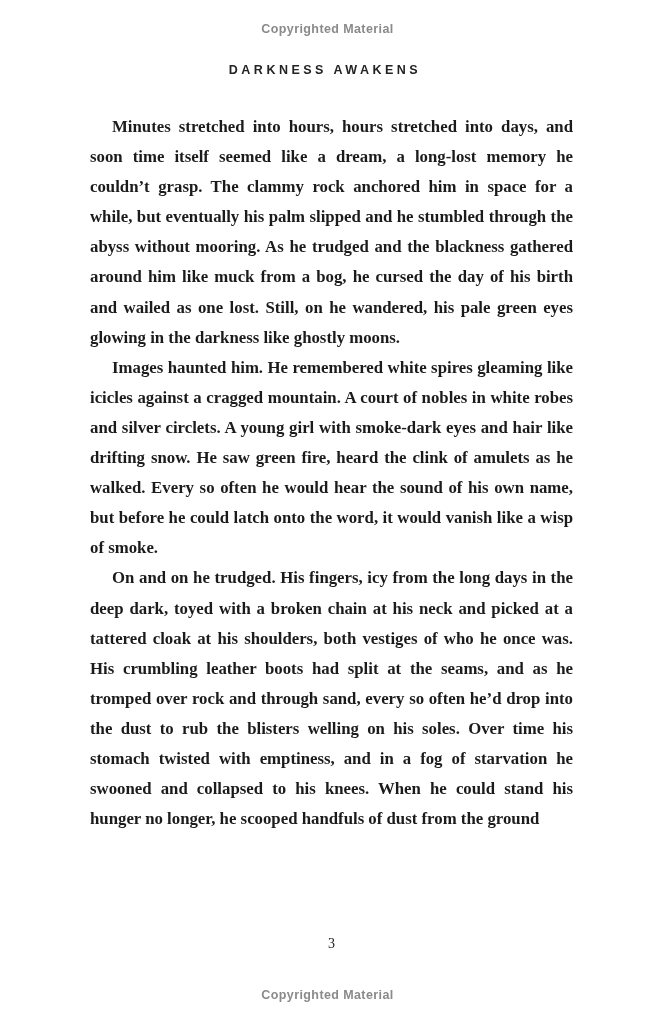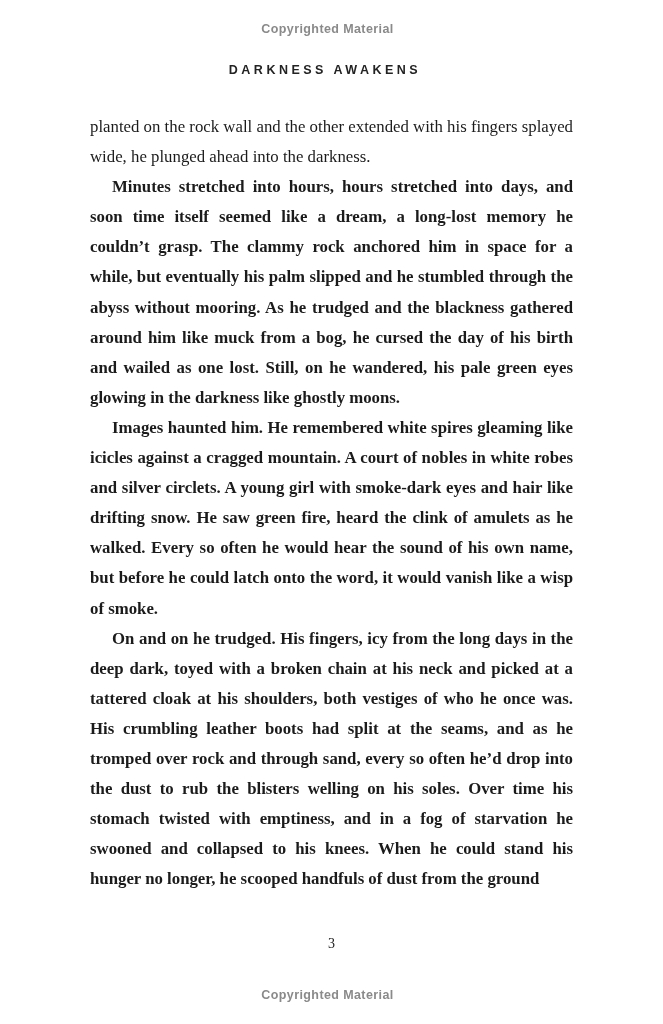--- a/index.html
+++ b/index.html
@@ -76,21 +76,20 @@
 </head>
 <body>
 
 <div class="page">
 
   <div class="copyright-notice top">Copyrighted Material</div>
 
   <div class="running-head">DARKNESS AWAKENS</div>
 
   <div class="body-text">
-    <p>planted on the rock wall and the other extended with his fingers splayed wide, he plunged ahead into the darkness.</p>
     <p class="indent">Minutes stretched into hours, hours stretched into days, and soon time itself seemed like a dream, a long-lost memory he couldn’t grasp. The clammy rock anchored him in space for a while, but eventually his palm slipped and he stumbled through the abyss without mooring. As he trudged and the blackness gathered around him like muck from a bog, he cursed the day of his birth and wailed as one lost. Still, on he wandered, his pale green eyes glowing in the darkness like ghostly moons.</p>
     <p class="indent">Images haunted him. He remembered white spires gleaming like icicles against a cragged mountain. A court of nobles in white robes and silver circlets. A young girl with smoke-dark eyes and hair like drifting snow. He saw green fire, heard the clink of amulets as he walked. Every so often he would hear the sound of his own name, but before he could latch onto the word, it would vanish like a wisp of smoke.</p>
     <p class="indent">On and on he trudged. His fingers, icy from the long days in the deep dark, toyed with a broken chain at his neck and picked at a tattered cloak at his shoulders, both vestiges of who he once was. His crumbling leather boots had split at the seams, and as he tromped over rock and through sand, every so often he’d drop into the dust to rub the blisters welling on his soles. Over time his stomach twisted with emptiness, and in a fog of starvation he swooned and collapsed to his knees. When he could stand his hunger no longer, he scooped handfuls of dust from the ground</p>
   </div>
 
   <div class="page-number">3</div>
 
   <div class="copyright-notice bottom">Copyrighted Material</div>
 
 </div>

